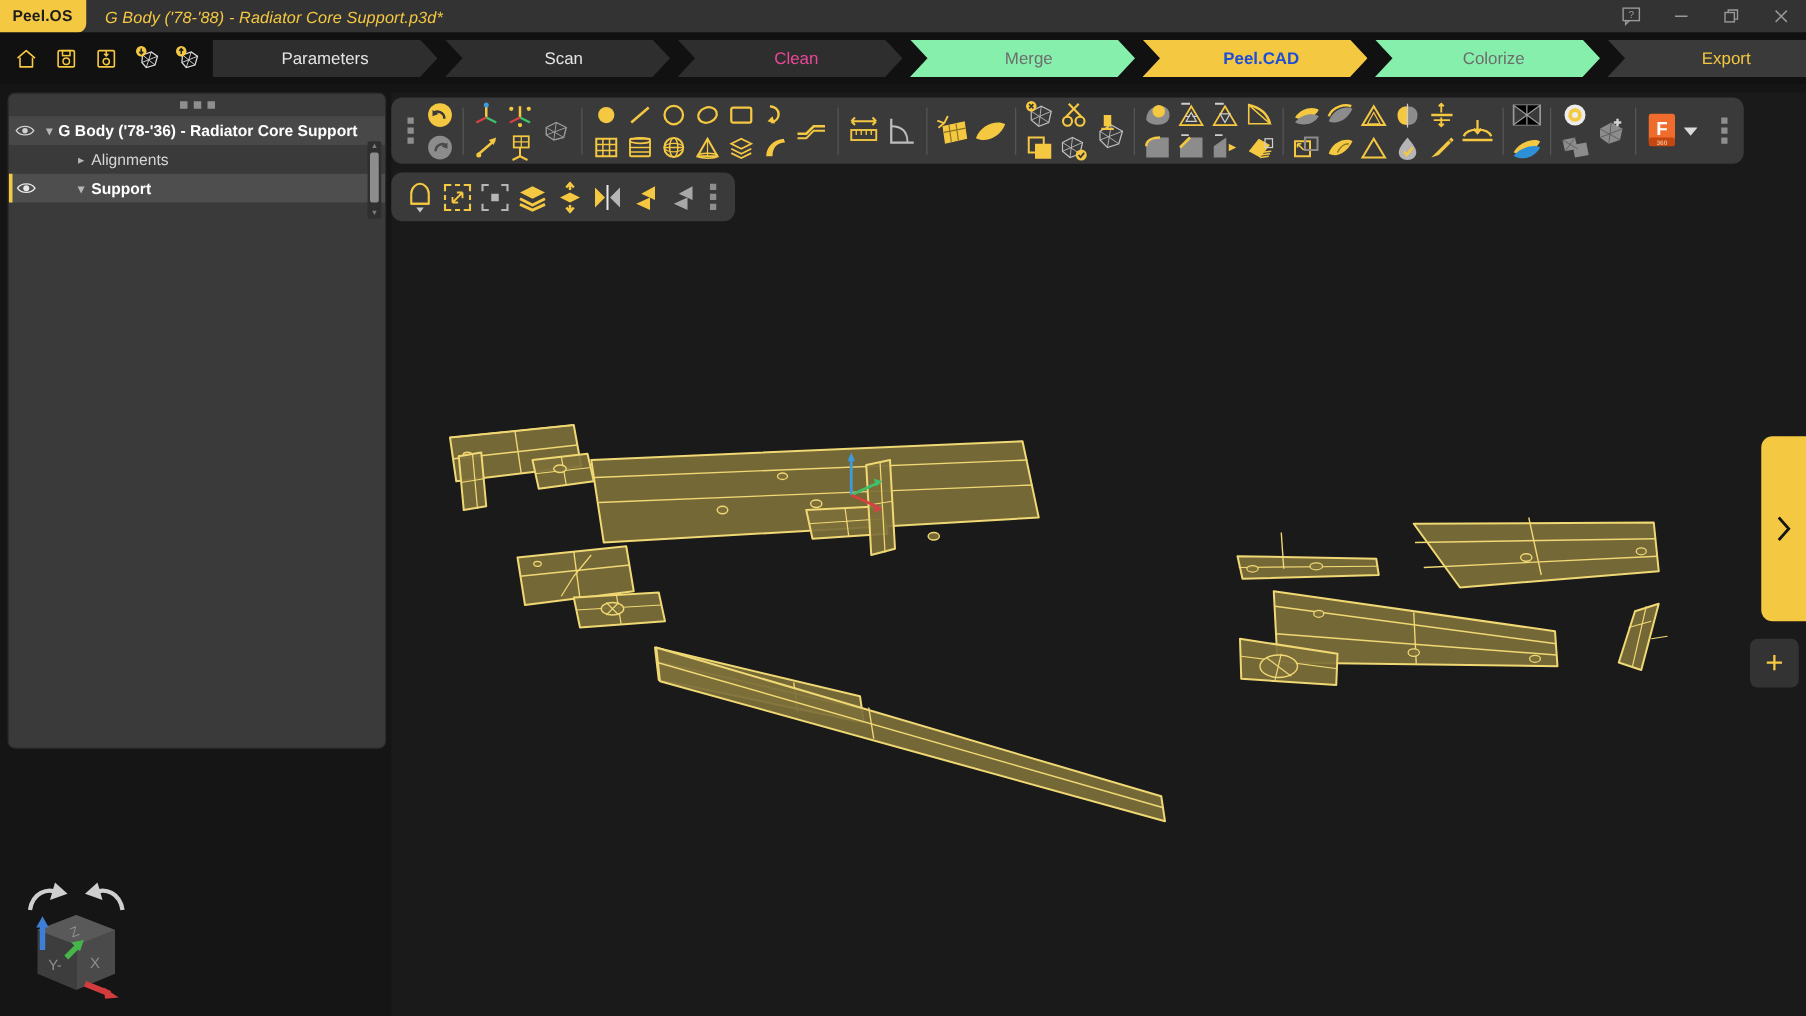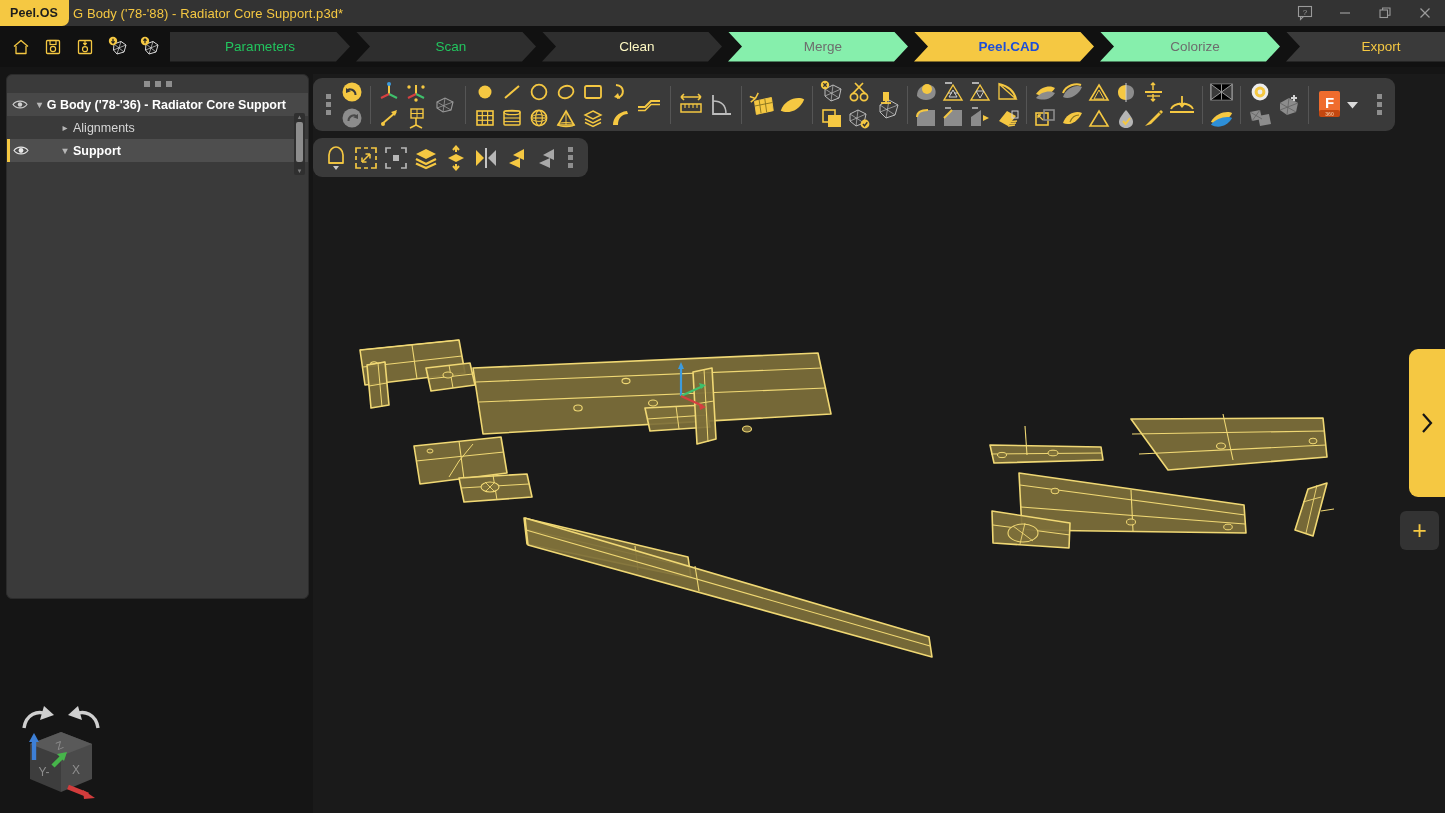--- a/index.html
+++ b/index.html
@@ -21,22 +21,22 @@
   }
   .brand-chip {
     height: 26px; padding: 0 11px 0 10px;
     background: #f5c842; color: #1d1d1d;
     font-size: 12.5px; font-weight: bold;
     display: flex; align-items: center;
     border-bottom-right-radius: 7px;
     letter-spacing: .1px;
   }
   .doc-title {
-    margin-left: 4px; color: #f5c842;
-    font-size: 13px; letter-spacing: .1px;
+    margin-left: 15px; color: #f5c842;
+    font-size: 13px; letter-spacing: .1px; font-style: italic;
   }
   .win-ctrls { margin-left: auto; display: flex; height: 26px; align-items: stretch; }
   .win-btn {
     width: 40px; display: flex; align-items: center; justify-content: center;
     color: #9a9a9a;
   }
 
   
   .steps {
     position: absolute; left: 0; top: 26px; width: 1445px; height: 41px;
@@ -44,28 +44,28 @@
     display: flex; align-items: center;
   }
   .quick-icons { display: flex; align-items: center; gap: 2px; padding-left: 6px; }
   .qi {
     width: 30px; height: 30px; display: flex; align-items: center; justify-content: center;
     color: #f5c842;
   }
   .step-track { display: flex; align-items: center; margin-left: 6px; }
   .step {
     position: relative; height: 30px; width: 180px;
-    background: #2e2e2e; color: #22c55e;
+    background: #2e2e2e; color: #e5e5e5;
     display: flex; align-items: center; justify-content: center;
     font-size: 13.5px; margin-right: 6px;
     clip-path: polygon(0 0, calc(100% - 14px) 0, 100% 50%, calc(100% - 14px) 100%, 0 100%, 14px 50%);
     padding-left: 10px;
   }
   .step:first-child { clip-path: polygon(0 0, calc(100% - 14px) 0, 100% 50%, calc(100% - 14px) 100%, 0 100%); padding-left: 0;}
-  .step.done { color: #fef9c3; }
+  .step.done { color: #ec4899; }
   .step.muted { color: #6d6d6d; background: #86efac; }
   .step.active { background: #f5c842; color: #1d4ed8; font-weight: bold; }
   .step.export { color: #f5c842; background: #3a3a3a; }
 
   
   .sidebar {
     position: absolute; left: 6px; top: 74px; width: 303px; height: 525px;
     background: #3a3a3a; border-radius: 6px; border: 1px solid #2b2b2b;
     overflow: hidden;
   }

